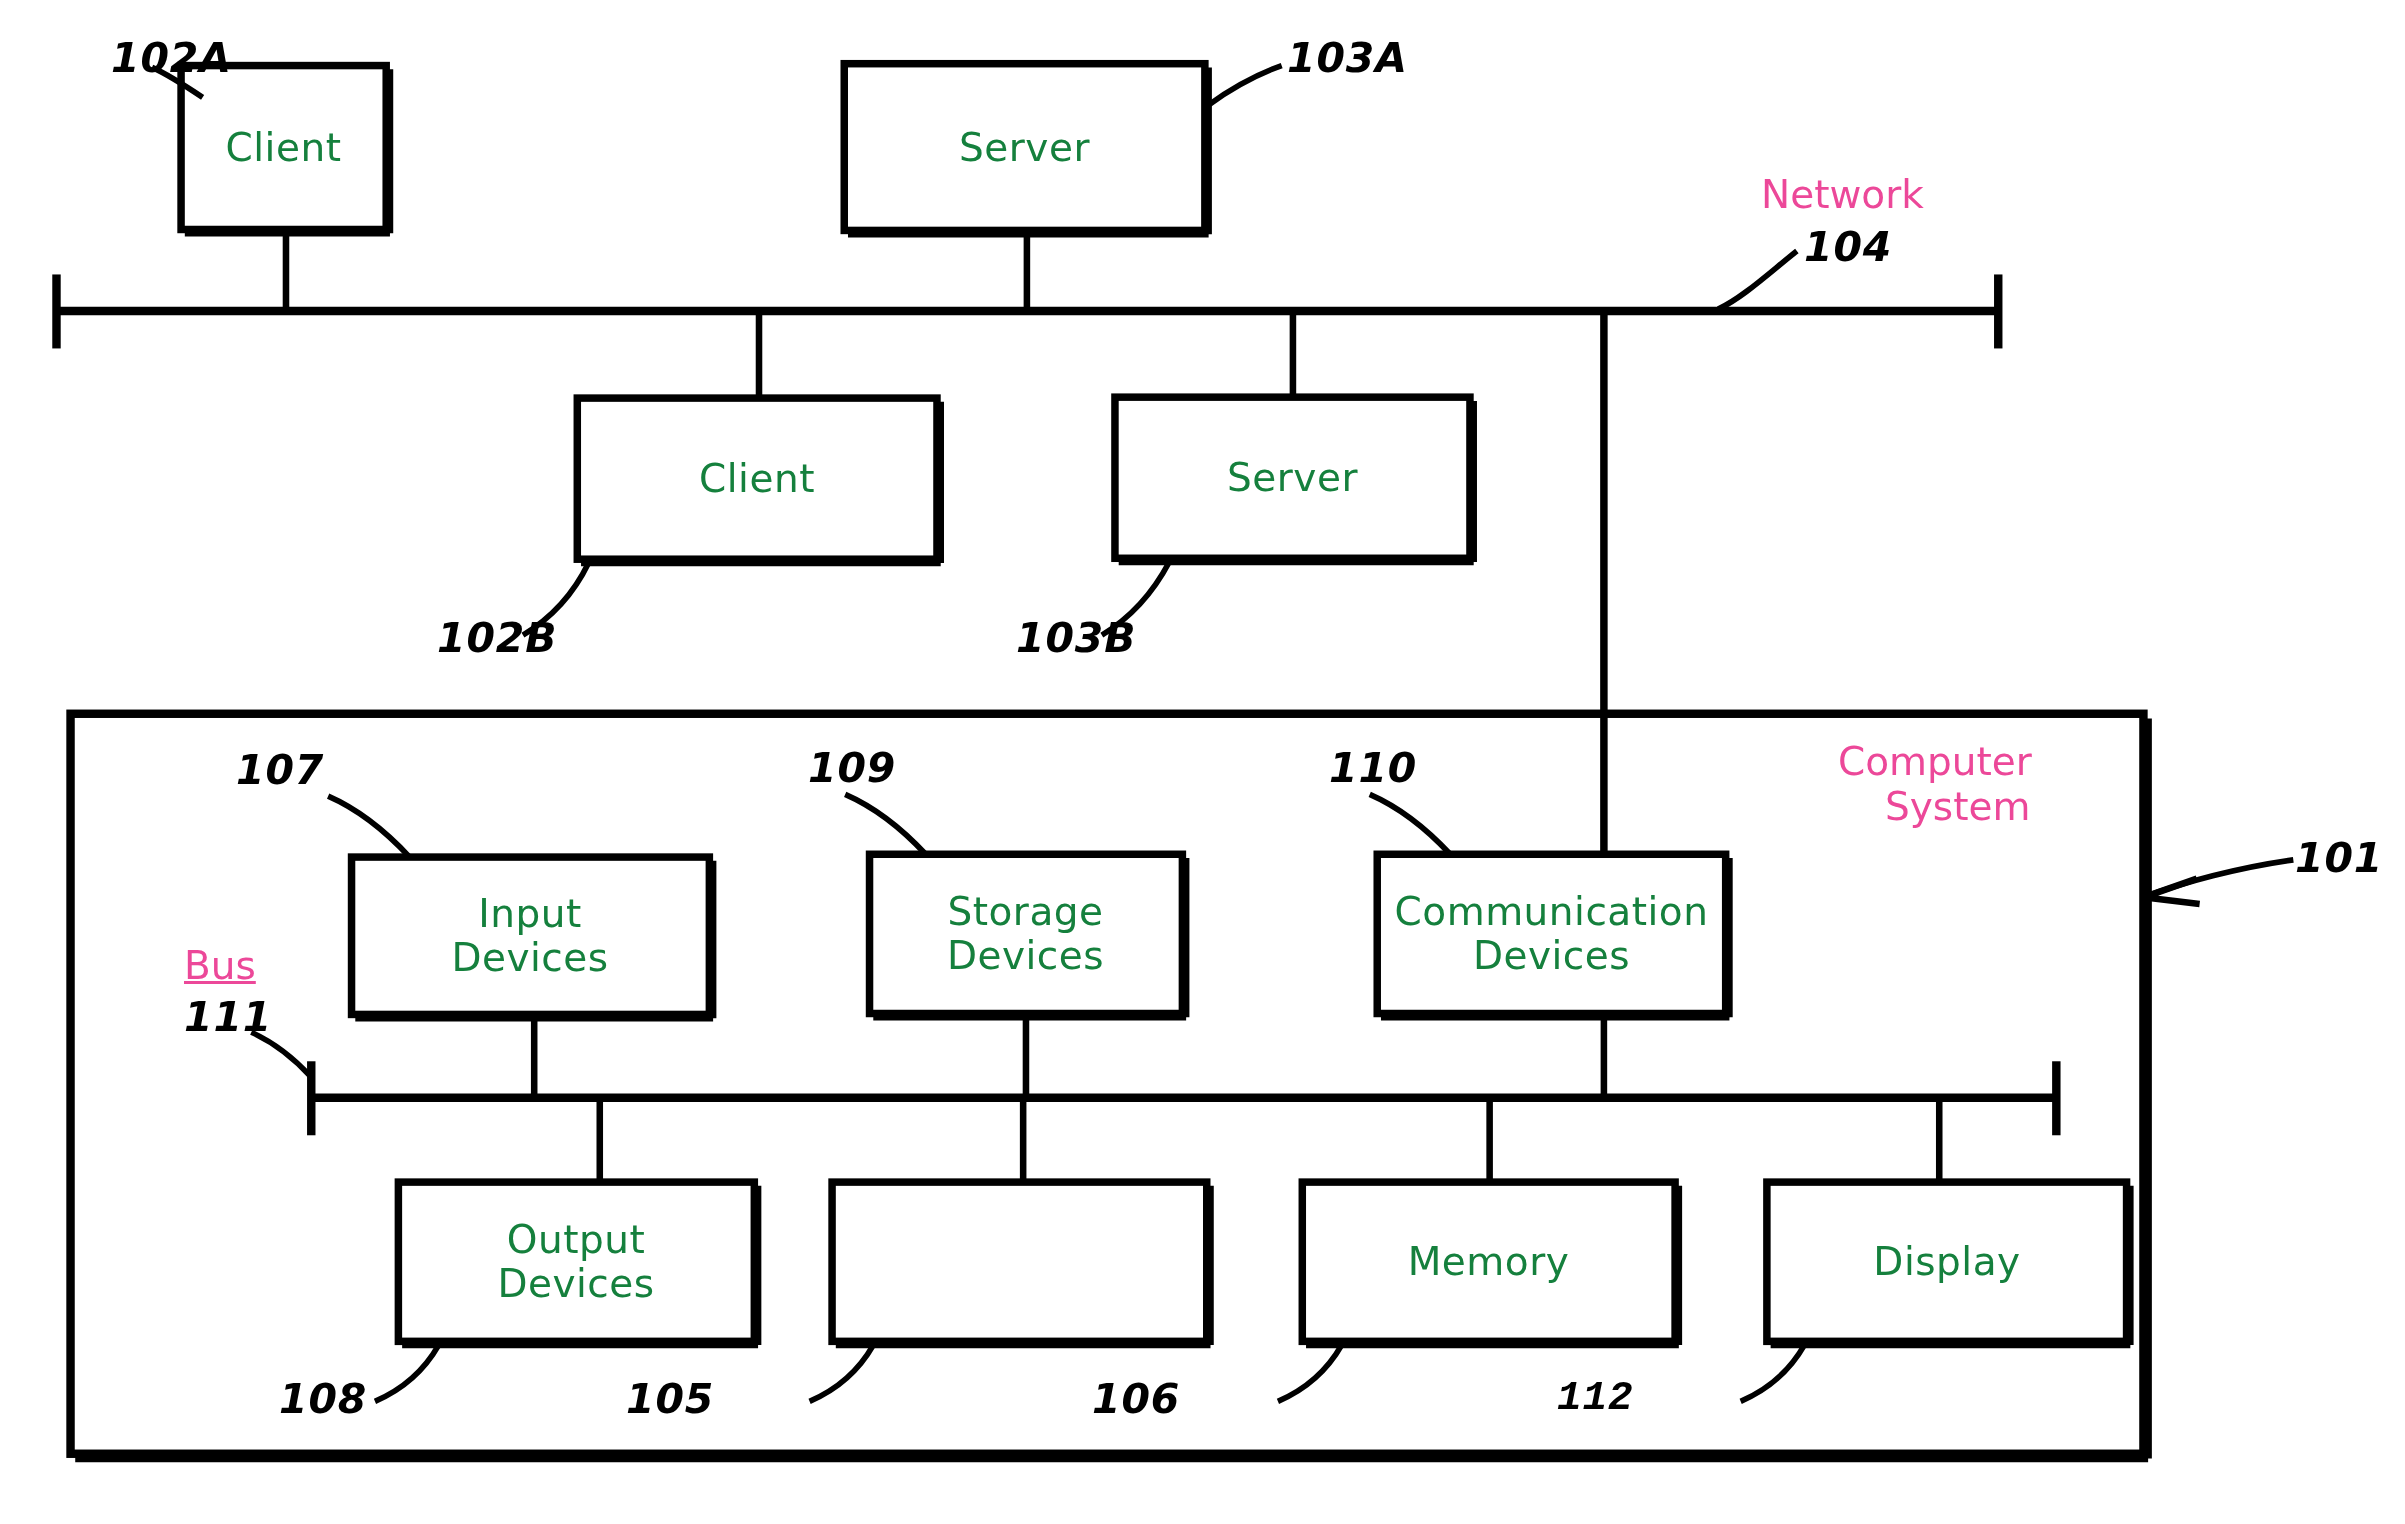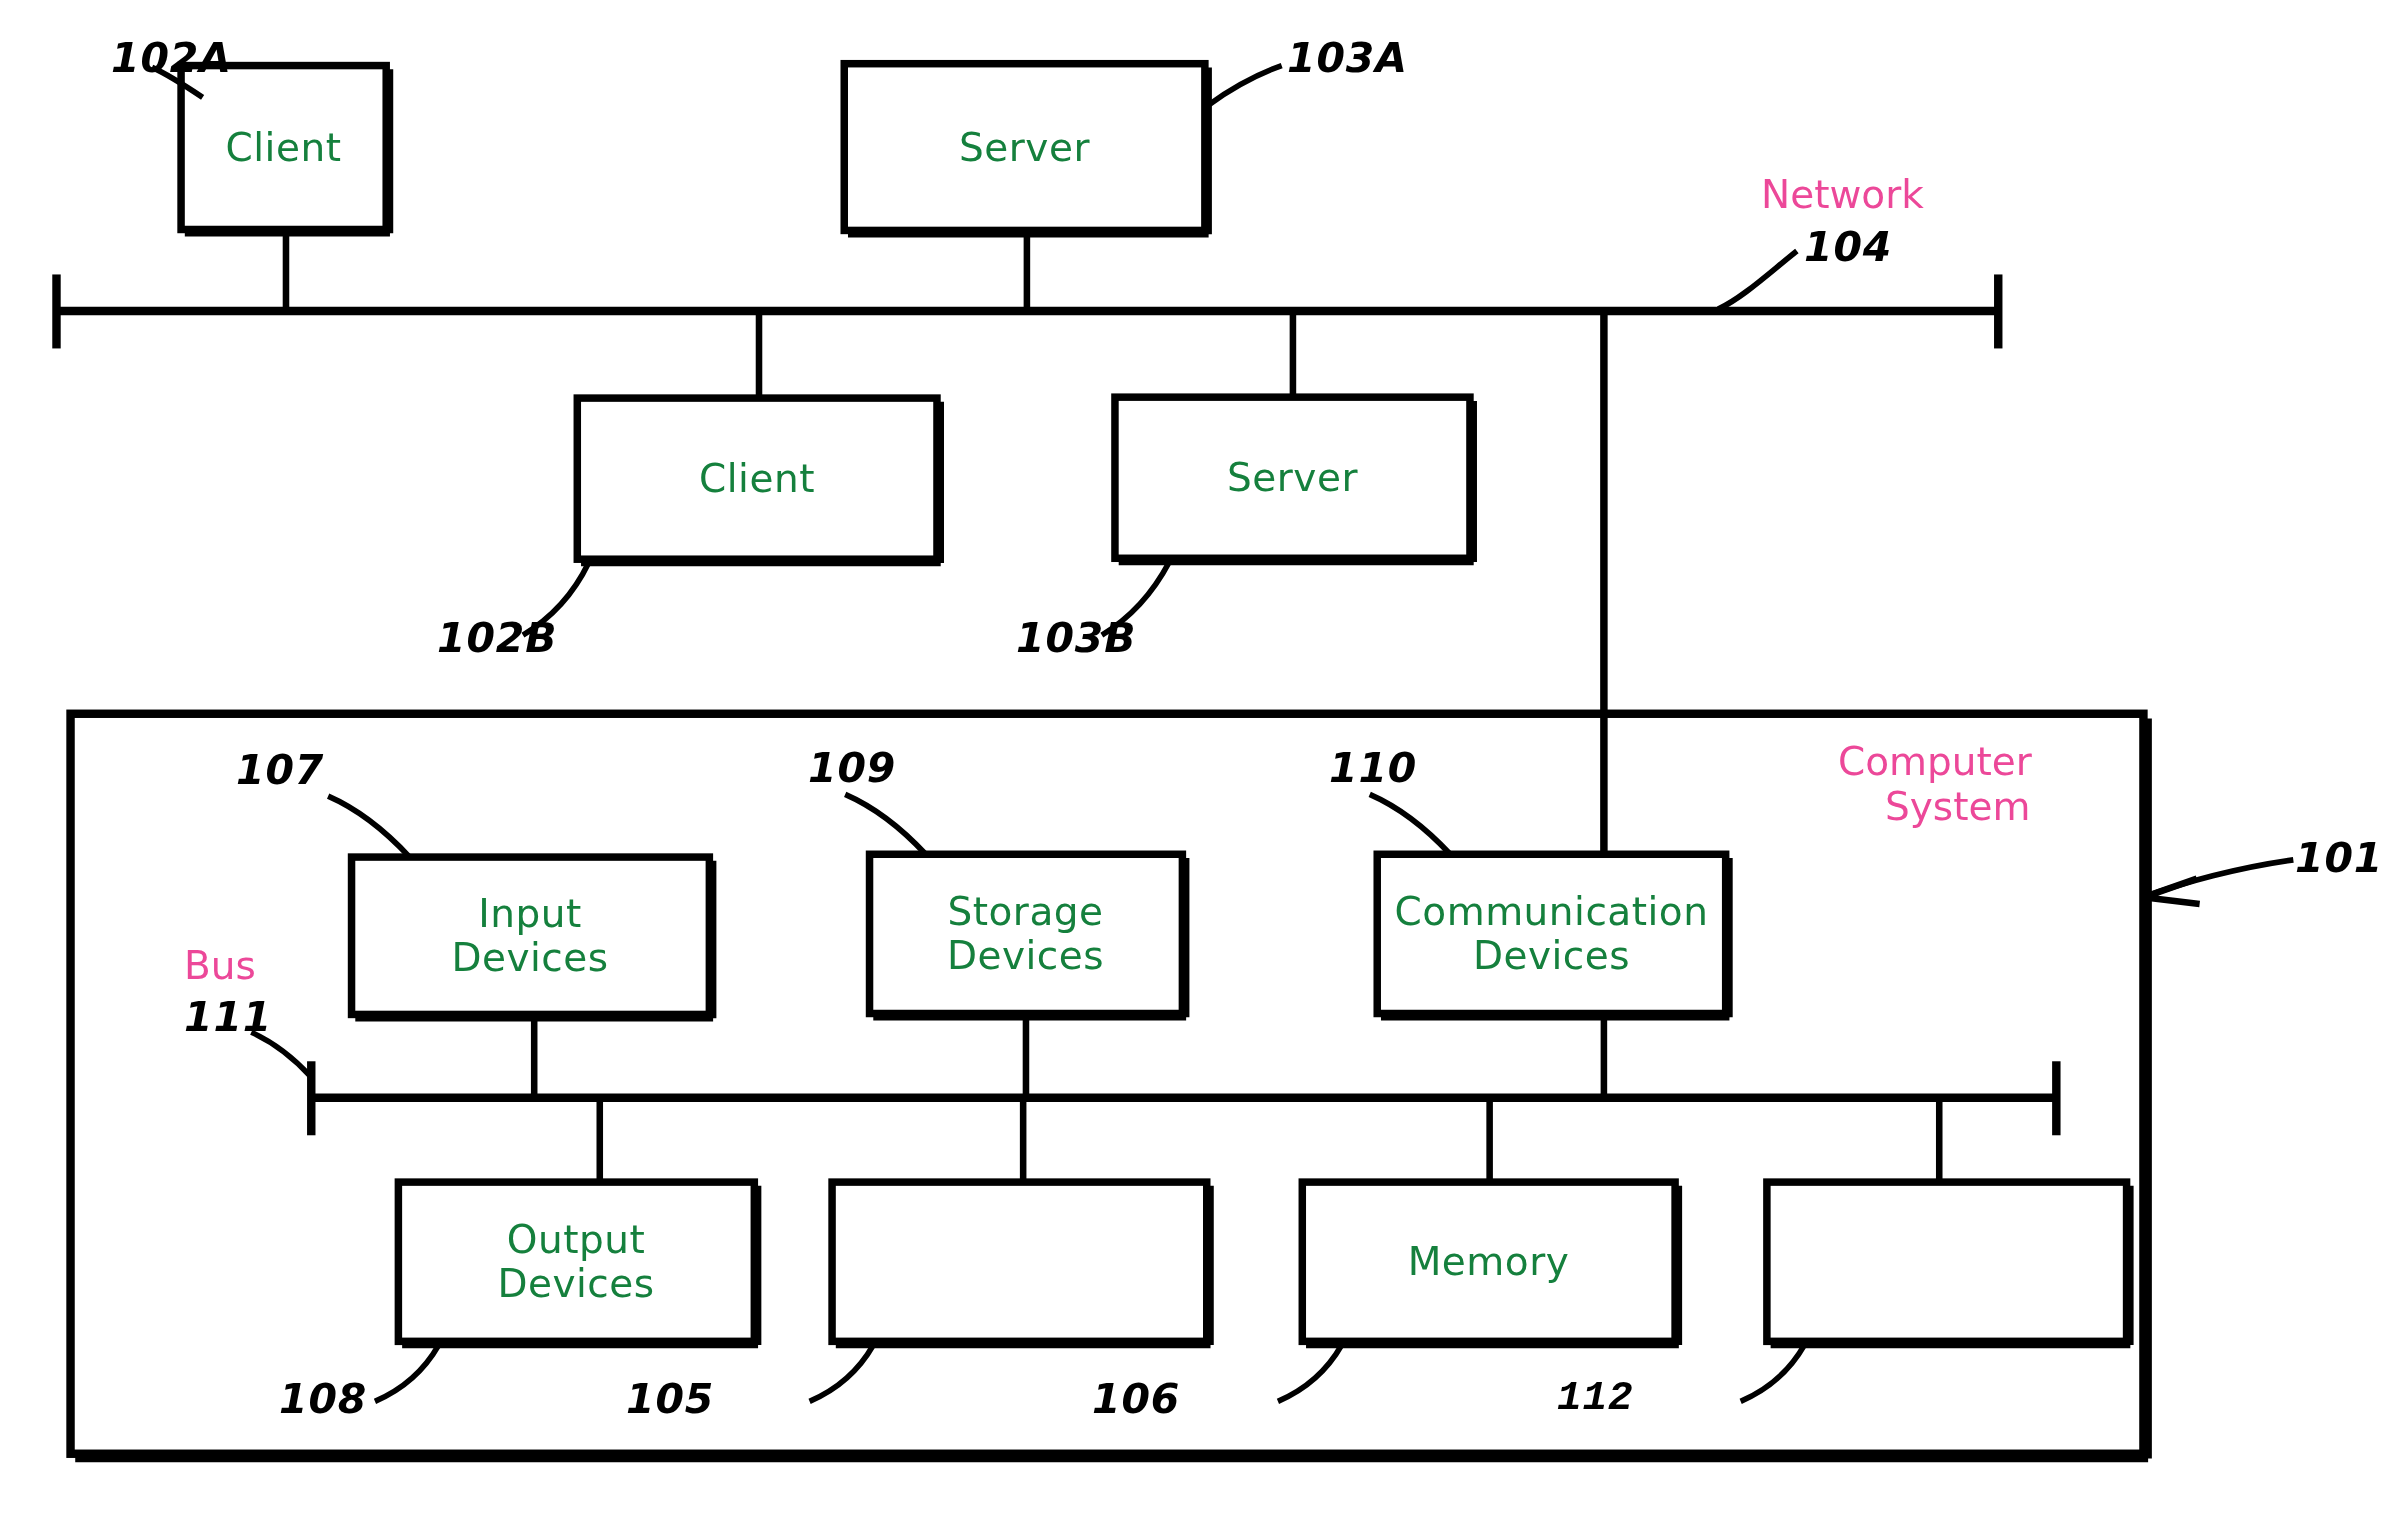--- a/index.html
+++ b/index.html
@@ -129,21 +129,21 @@
   <div class="reflabel" style="left:437px;top:614px;">102B</div>
   <div class="reflabel" style="left:1016px;top:614px;">103B</div>
 
   <div class="plainlabel" style="left:1761px;top:173px;">Network</div>
   <div class="reflabel" style="left:1804px;top:223px;">104</div>
 
   <div class="plainlabel" style="left:1838px;top:740px;">Computer</div>
   <div class="plainlabel" style="left:1885px;top:785px;">System</div>
   <div class="reflabel" style="left:2295px;top:834px;">101</div>
 
-  <div class="plainlabel" style="left:184px;top:944px;">Bus</div>
+  <div class="plainlabel" style="left:184px;top:944px;text-decoration:underline;">Bus</div>
   <div class="reflabel" style="left:184px;top:993px;">111</div>
 
   <div class="boxlabel" style="left:351px;top:857px;width:358px;height:157px;flex-direction:column;">
     <span>Input</span>
     <span>Devices</span>
   </div>
   <div class="reflabel" style="left:236px;top:746px;">107</div>
 
   <div class="boxlabel" style="left:869px;top:854px;width:313px;height:159px;flex-direction:column;">
     <span>Storage</span>
@@ -161,16 +161,17 @@
     <span>Output</span>
     <span>Devices</span>
   </div>
   <div class="reflabel" style="left:279px;top:1375px;">108</div>
 
   <div class="reflabel" style="left:626px;top:1375px;">105</div>
 
   <div class="boxlabel" style="left:1302px;top:1182px;width:373px;height:159px;">Memory</div>
   <div class="reflabel" style="left:1092px;top:1375px;">106</div>
 
+  <div class="boxlabel" style="left:1767px;top:1182px;width:360px;height:159px;">Display</div>
   <div class="reflabel" style="left:1557px;top:1375px;font-family:Liberation Mono, monospace;">112</div>
 
 </div>
 
 
 </body></html>

